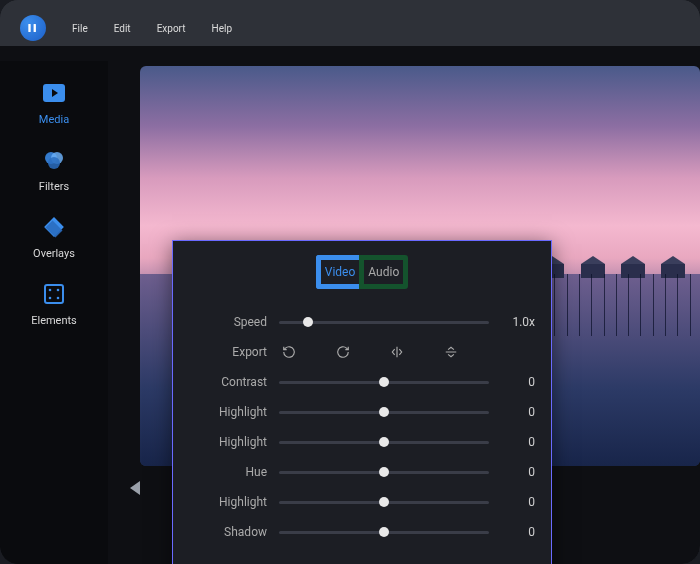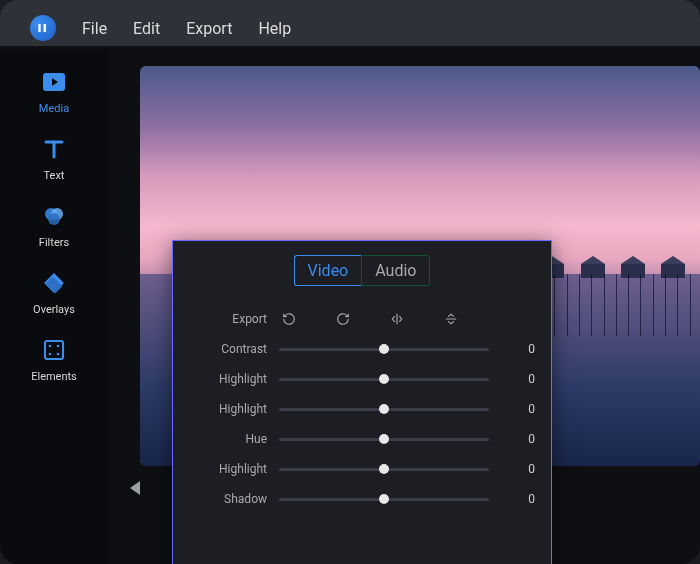--- a/index.html
+++ b/index.html
@@ -19,23 +19,23 @@
     border-radius: 18px;
     overflow: hidden;
     position: relative;
     background: #2e3138;
   }
   .menubar {
     height: 56px;
     background: #2e3138;
     display: flex;
     align-items: center;
-    padding: 0 30px;
+    padding: 0 20px;
     gap: 14px;
-    font-size: 16px;
+    font-size: 10px;
     color: #dcdcdc;
   }
   .app-icon {
     width: 26px;
     height: 26px;
     border-radius: 50%;
     background: radial-gradient(circle at 30% 30%, #3b8eed, #1d5fc7);
     display: flex;
     align-items: center;
     justify-content: center;
@@ -46,21 +46,21 @@
   .workspace {
     position: absolute;
     top: 46px;
     left: 0;
     right: 0;
     bottom: 0;
     background: #0e0f13;
   }
   .sidebar {
     position: absolute;
-    top: 4px;
+    top: 15px;
     left: 0;
     bottom: 0;
     width: 108px;
     background: #0a0b0e;
     padding-top: 18px;
     display: flex;
     flex-direction: column;
     align-items: center;
     gap: 20px;
   }
@@ -173,23 +173,23 @@
     font-size: 12px;
     color: #c0c0c0;
   }
   .panel-tabs {
     display: flex;
     justify-content: center;
     gap: 0;
     margin-bottom: 18px;
   }
   .panel-tab {
-    padding: 5px 13px;
-    border: 1px solid #14532d;
-    font-size: 16px;
+    padding: 5px 4px;
+    border: 5px solid #14532d;
+    font-size: 12px;
     cursor: pointer;
     color: #aaa;
   }
   .panel-tab:first-child { border-right: none; border-radius: 3px 0 0 3px; }
   .panel-tab:last-child { border-radius: 0 3px 3px 0; }
   .panel-tab.active { color: #3b8eed; border-color: #3b8eed; }
   .row {
     display: flex;
     align-items: center;
     height: 30px;
@@ -307,28 +307,20 @@
         <div class="sidebar-icon">
           <svg width="24" height="20" viewBox="0 0 24 20">
               <rect x="1" y="1" width="22" height="18" rx="3" fill="#3b8eed"></rect>
               <polygon points="10,6 10,14 16,10" fill="#0a0b0e"></polygon>
             </svg>
         </div>
         <span>Media</span>
       </div>
       <div class="sidebar-item">
         <div class="sidebar-icon">
-          <svg width="22" height="22" viewBox="0 0 22 22">
-              <path d="M3 4 H19 M11 4 V19" stroke="#3b8eed" stroke-width="3" fill="none" stroke-linecap="round"></path>
-            </svg>
-        </div>
-        <span>Text</span>
-      </div>
-      <div class="sidebar-item">
-        <div class="sidebar-icon">
           <svg width="24" height="24" viewBox="0 0 24 24">
               <circle cx="9" cy="10" r="6" fill="#3b8eed" opacity="0.85"></circle>
               <circle cx="15" cy="10" r="6" fill="#6aaef5" opacity="0.85"></circle>
               <circle cx="12" cy="15" r="6" fill="#2a6dc0" opacity="0.85"></circle>
             </svg>
         </div>
         <span>Filters</span>
       </div>
       <div class="sidebar-item">
         <div class="sidebar-icon">
@@ -352,20 +344,29 @@
         <span>Elements</span>
       </div>
     </div>
 
     <div class="panel">
       <div class="panel-tabs">
         <div class="panel-tab active">Video</div>
         <div class="panel-tab">Audio</div>
       </div>
 
+      <div class="row">
+        <div class="row-label">Speed</div>
+        <div class="row-control">
+          <div class="slider-track">
+            <div class="slider-thumb" style="left:14%;"></div>
+          </div>
+        </div>
+        <div class="row-value">1.0x</div>
+      </div>
 
 
       <div class="row">
         <div class="row-label">Export</div>
         <div class="row-control" style="gap:34px;">
           <div class="icon-btn">
             <svg width="14" height="14" viewBox="0 0 24 24" fill="none" stroke="currentColor" stroke-width="2">
                 <path d="M3 12a9 9 0 1 0 3-6.7L3 8"></path>
                 <polyline points="3 3 3 8 8 8"></polyline>
               </svg>

